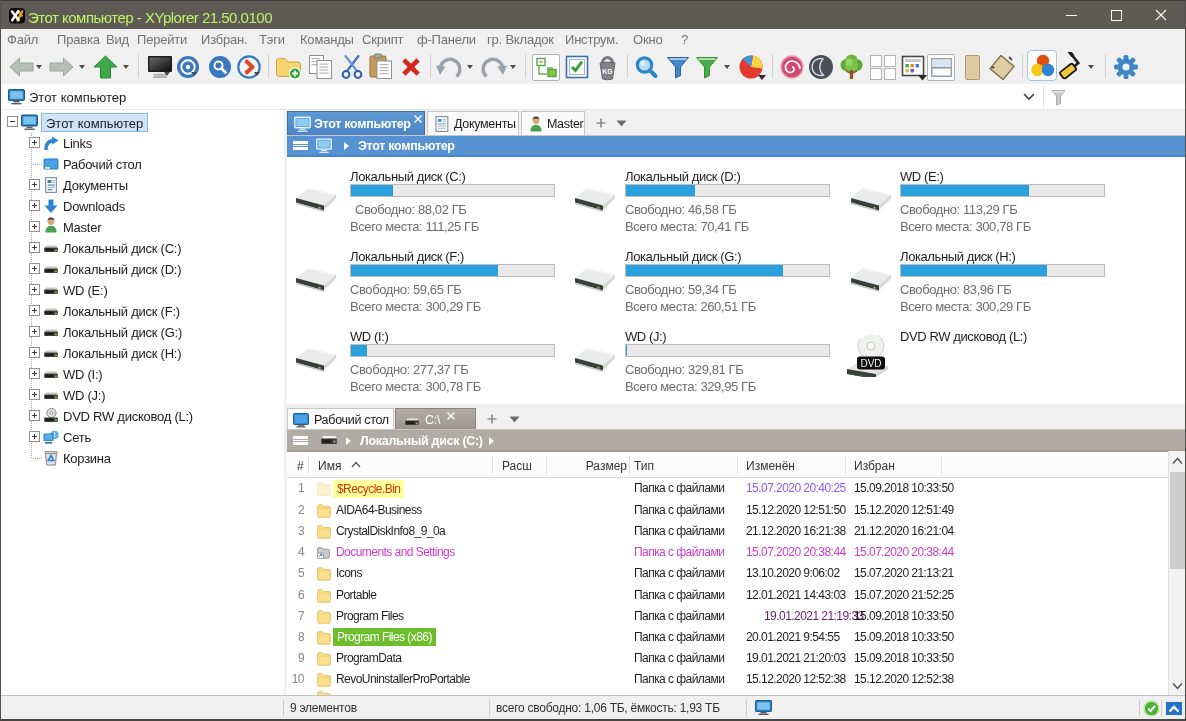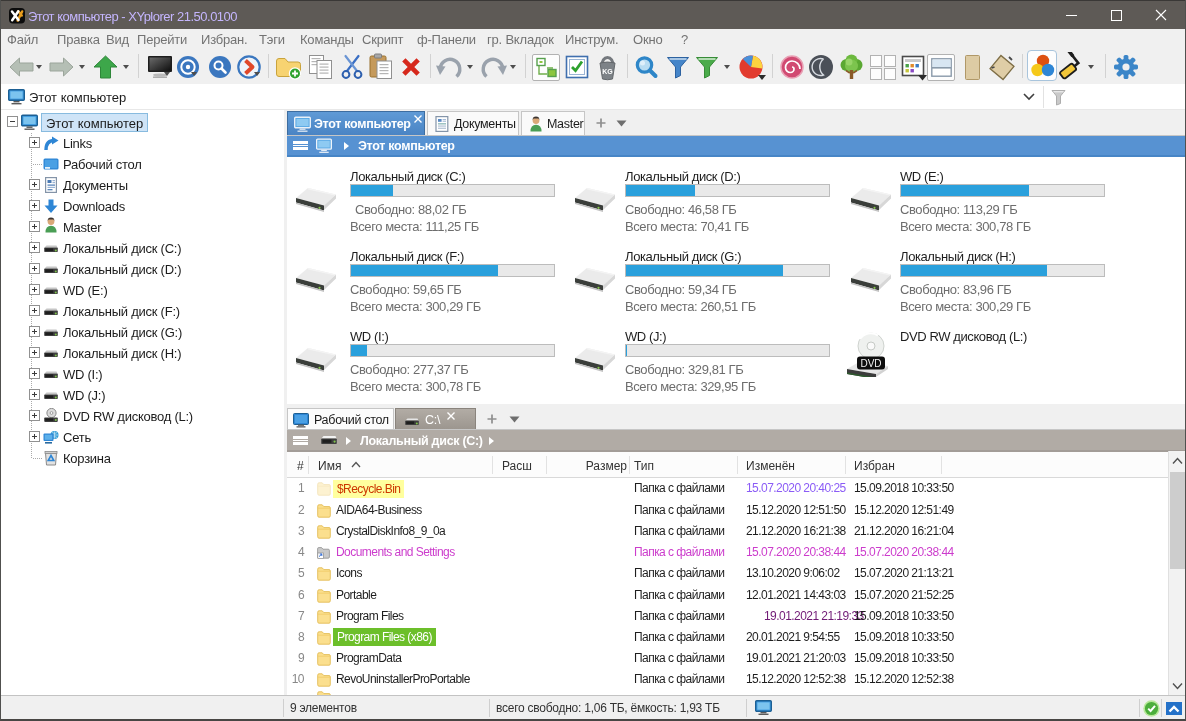--- a/index.html
+++ b/index.html
@@ -1,21 +1,21 @@
 <!DOCTYPE html>
 <html><head><meta charset="utf-8">
 <style>
 *{margin:0;padding:0;box-sizing:border-box}
 html,body{width:1186px;height:721px;overflow:hidden}
 body{font-family:"Liberation Sans",sans-serif;background:#f0f0f0;position:relative}
 .abs{position:absolute}
 #frame{position:absolute;inset:0;border-left:1px solid #50504e;border-right:1px solid #50504e;border-bottom:2px solid #484644;pointer-events:none;z-index:99}
 
 #titlebar{left:0;top:0;width:1186px;height:29px;background:#5e5a56;border-top:1px solid #3a3836}
-#titlebar .txt{position:absolute;left:28px;top:7.5px;font-size:13px;color:#c4b5fd;white-space:nowrap;letter-spacing:-0.5px}
+#titlebar .txt{position:absolute;left:28px;top:7.5px;font-size:15px;color:#bef264;white-space:nowrap;letter-spacing:-0.5px}
 .winbtn{position:absolute;top:0;height:29px;width:45px;color:#fff}
 
 #menubar{left:1px;top:29px;width:1184px;height:19px;background:#f0f0f0}
 .mi{position:absolute;top:3px;font-size:13px;color:#737373;white-space:nowrap;letter-spacing:-0.2px}
 
 #toolbar{left:1px;top:48px;width:1184px;height:36px;background:#f0f0f0}
 .tsep{position:absolute;top:6px;width:1px;height:24px;background:#d2d2d2}
 .dd{position:absolute;width:0;height:0;border-left:3.5px solid transparent;border-right:3.5px solid transparent;border-top:4px solid #4d4d4d}
 .tbtn{position:absolute;border:1px solid #b2b2b2;background:#fdfdfd;border-radius:2px}
 

